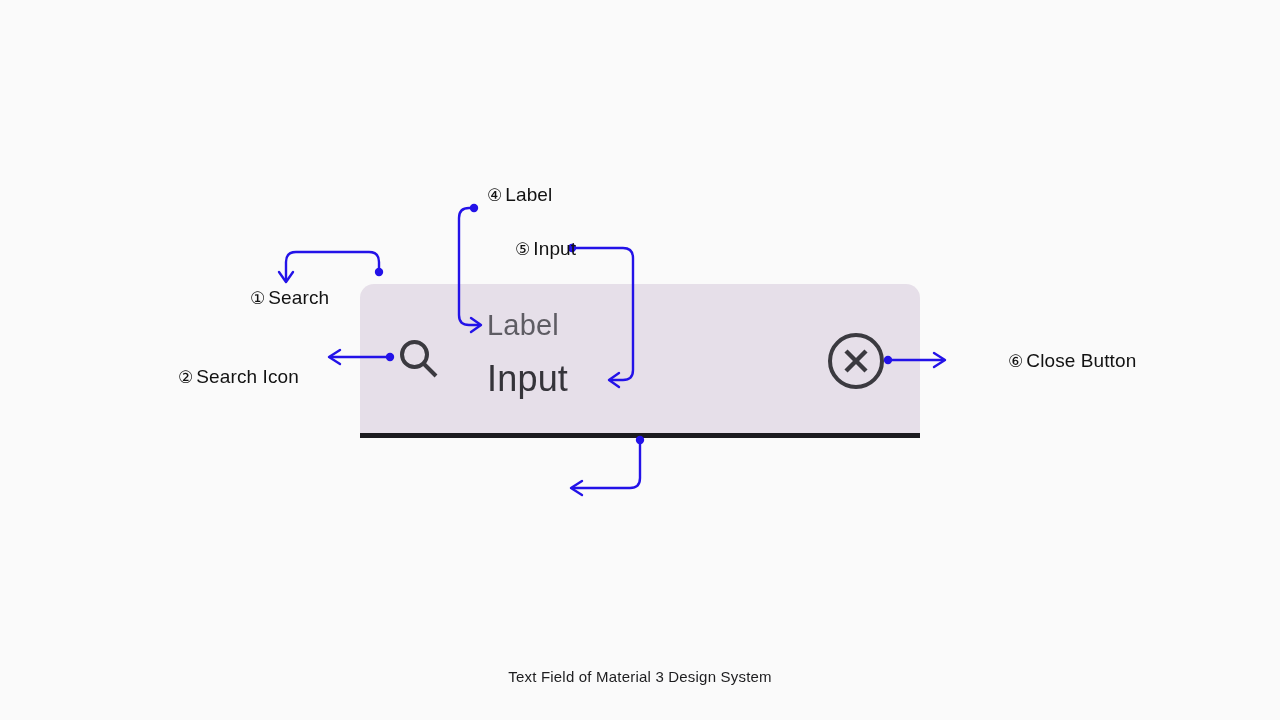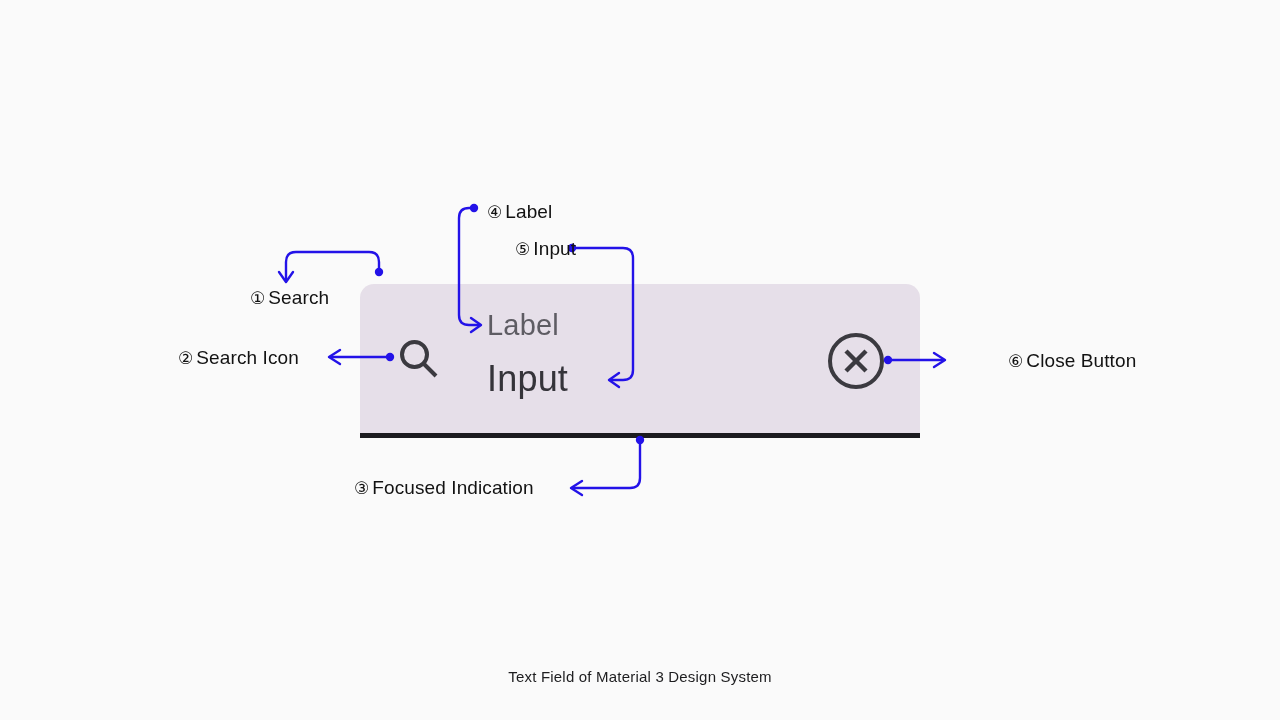--- a/index.html
+++ b/index.html
@@ -85,23 +85,23 @@
     white-space: nowrap;
     letter-spacing: 0.1px;
   }
   .annot .num {
     font-family: "DejaVu Sans", sans-serif;
     font-size: 17px;
     margin-right: 3px;
   }
 
   #annot-field        { left: 250px; top: 287px; }
-  #annot-search-icon  { left: 178px; top: 347px; }
+  #annot-search-icon  { left: 178px; top: 366px; }
   #annot-focused      { left: 354px; top: 477px; }
-  #annot-label        { left: 487px; top: 201px; }
+  #annot-label        { left: 487px; top: 184px; }
   #annot-input        { left: 515px; top: 238px; }
   #annot-close        { left: 1008px; top: 350px; }
 
   
   #connectors {
     position: absolute;
     left: 0; top: 0;
     width: 1280px;
     height: 720px;
     pointer-events: none;
@@ -175,23 +175,20 @@
   </svg>
 
   <div class="annot" id="annot-field">
     <span class="num">①</span><span>Search</span>
   </div>
 
   <div class="annot" id="annot-search-icon">
     <span class="num">②</span><span>Search Icon</span>
   </div>
 
-  <div class="annot" id="annot-focused">
-    <span class="num">③</span><span>Focused Indication</span>
-  </div>
 
   <div class="annot" id="annot-label">
     <span class="num">④</span><span>Label</span>
   </div>
 
   <div class="annot" id="annot-input">
     <span class="num">⑤</span><span>Input</span>
   </div>
 
   <div class="annot" id="annot-close">

